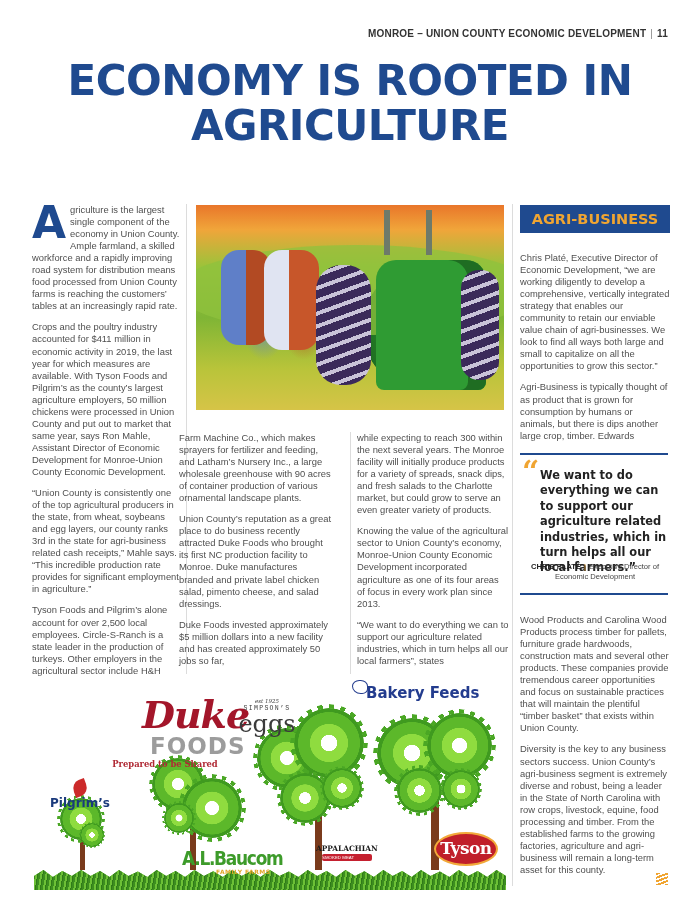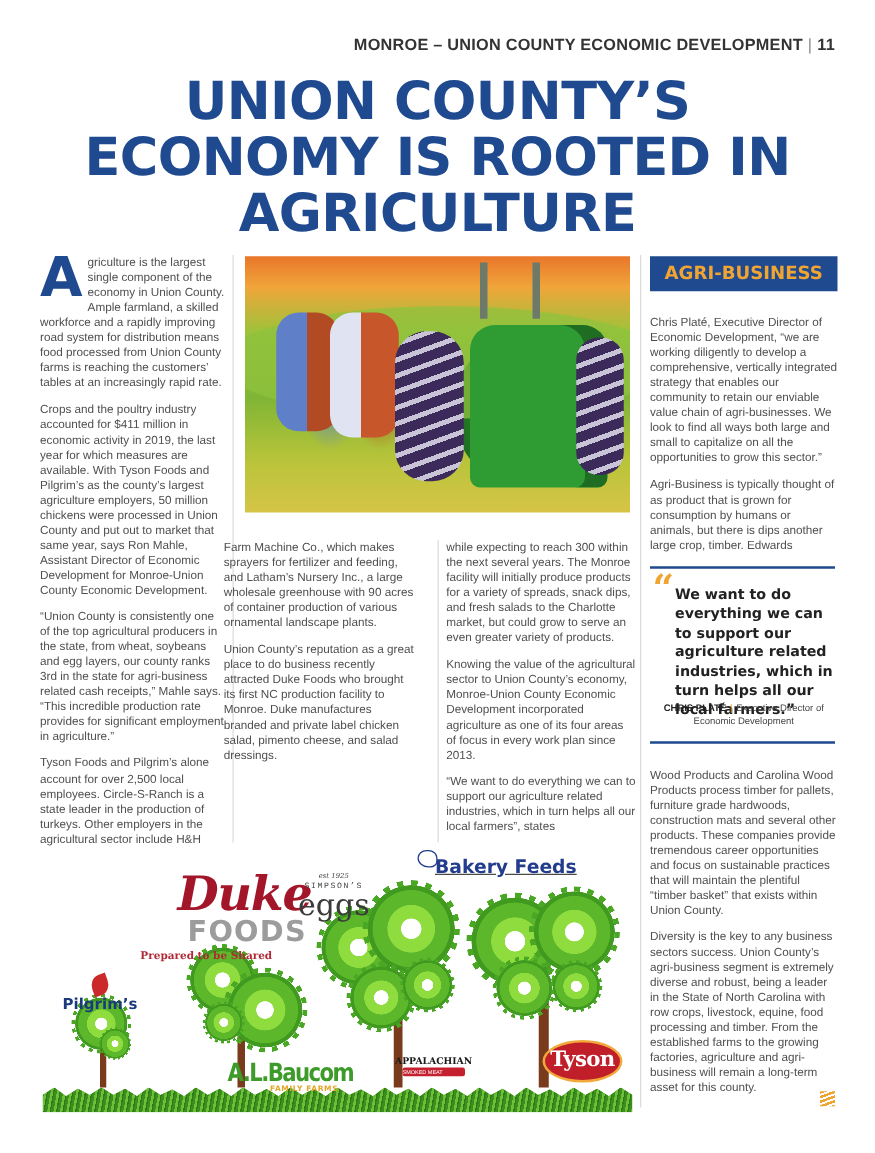--- a/index.html
+++ b/index.html
@@ -1,21 +1,21 @@
 <!DOCTYPE html>
 <html><head>
 <meta charset="utf-8">
 <style>
   * { box-sizing: border-box; margin: 0; padding: 0; }
   html, body { width: 700px; height: 922px; background: #ffffff; overflow: hidden; }
   body { position: relative; font-family: "Liberation Sans", sans-serif; color: #4a4a4a; }
 
   .running-head {
     position: absolute; top: 28px; right: 32px;
-    font-size: 13px; font-weight: bold; letter-spacing: 0.2px; color: #333; text-align: center;
+    font-size: 10px; font-weight: bold; letter-spacing: 0.2px; color: #333; text-align: center;
   }
   .running-head .sep { color: #888; margin: 0 4px; font-weight: normal; }
 
   .headline {
     position: absolute; top: 58px; left: 30px; width: 640px;
     text-align: center; color: #1f4a8f;
     font-family: "DejaVu Sans", sans-serif; font-weight: bold;
     font-size: 42px; line-height: 45px; letter-spacing: -0.5px;
   }
 
@@ -103,21 +103,21 @@
   .logo-duke { left: 78px; top: 18px; width: 110px; text-align: center; }
   .duke-word { font-family: "DejaVu Serif", serif; font-style: italic; font-weight: bold; color: #a3162a; font-size: 38px; line-height: 38px; letter-spacing: -1px; margin-left: 32px; }
   .duke-foods { font-family: "DejaVu Sans", sans-serif; font-weight: bold; color: #9c9c9c; font-size: 23px; line-height: 24px; letter-spacing: 1px; margin-left: 40px; }
   .duke-tag { font-family: "DejaVu Serif", serif; font-weight: bold; color: #b02a35; font-size: 8.4px; line-height: 12px; }
 
   .logo-simpson { left: 202px; top: 20px; width: 66px; text-align: center; color: #3f3f3f; }
   .simp-est { font-family: "DejaVu Serif", serif; font-size: 5.5px; line-height: 7px; font-style: italic; }
   .simp-name { font-family: Liberation Mono, monospace; font-size: 6.5px; letter-spacing: 1.3px; line-height: 8px; }
   .simp-eggs { font-family: "DejaVu Serif", serif; font-size: 24px; line-height: 22px; color: #3b3b3b; }
 
-  .logo-bakery { left: 302px; top: 5px; width: 135px; text-decoration: underline; }
+  .logo-bakery { left: 320px; top: 5px; width: 135px; }
   .bakery-word { font-family: "DejaVu Sans", sans-serif; font-weight: bold; color: #233c8e; font-size: 15px; line-height: 20px; margin-left: 14px; }
   .bakery-icon { position: absolute; left: 0; top: -3px; width: 16px; height: 14px; border: 1.5px solid #233c8e; border-radius: 50% 50% 40% 60%; }
 
   .logo-pilgrims { left: 18px; top: 102px; width: 60px; text-align: center; }
   .pilgrim-flame { width: 14px; height: 16px; margin: 0 auto; background: #cc2a2a; border-radius: 60% 0 60% 0; transform: rotate(-20deg); }
   .pilgrim-word { font-family: "DejaVu Sans", sans-serif; font-weight: bold; color: #1a3a7c; font-size: 12px; line-height: 14px; }
 
   .logo-baucom { left: 150px; top: 170px; width: 110px; }
   .baucom-word { font-family: "DejaVu Sans", sans-serif; color: #3d9b2a; font-size: 20px; line-height: 20px; letter-spacing: -1.5px; font-weight: bold; transform: scaleX(.85); transform-origin: left; white-space: nowrap; }
   .baucom-sub { font-family: "DejaVu Sans", sans-serif; font-weight: bold; color: #e1a628; font-size: 6px; line-height: 7px; letter-spacing: .5px; margin-left: 34px; }
@@ -130,21 +130,20 @@
   .tyson-word { font-family: "DejaVu Serif", serif; font-weight: bold; color: #fff; font-size: 17px; line-height: 29px; letter-spacing: -0.5px; }
 </style>
 </head>
 <body>
 
 <div class="running-head">
   <span>MONROE – UNION COUNTY ECONOMIC DEVELOPMENT</span><span class="sep">|</span><span>11</span>
 </div>
 
 <h1 class="headline">
-  <div>UNION COUNTY’S</div>
   <div>ECONOMY IS ROOTED IN</div>
   <div>AGRICULTURE</div>
 </h1>
 
 <div class="col col1">
   <p><span class="dropcap">A</span><span>griculture is the largest single component of the economy in Union County. Ample farmland, a skilled workforce and a rapidly improving road system for distribution means food processed from Union County farms is reaching the customers’ tables at an increasingly rapid rate.</span></p>
   <p>Crops and the poultry industry accounted for $411 million in economic activity in 2019, the last year for which measures are available. With Tyson Foods and Pilgrim’s as the county’s largest agriculture employers, 50 million chickens were processed in Union County and put out to market that same year, says Ron Mahle, Assistant Director of Economic Development for Monroe-Union County Economic Development.</p>
   <p>“Union County is consistently one of the top agricultural producers in the state, from wheat, soybeans and egg layers, our county ranks 3rd in the state for agri-business related cash receipts,” Mahle says. “This incredible production rate provides for significant employment in agriculture.”</p>
   <p>Tyson Foods and Pilgrim’s alone account for over 2,500 local employees. Circle-S-Ranch is a state leader in the production of turkeys. Other employers in the agricultural sector include H&amp;H</p>
 </div>
@@ -160,20 +159,21 @@
   <div class="tractor"></div>
   <div class="stack" style="left:188px;"></div>
   <div class="stack" style="left:230px;"></div>
   <div class="wheel-a"></div>
   <div class="wheel-b"></div>
 </div>
 
 <div class="col col2">
   <p>Farm Machine Co., which makes sprayers for fertilizer and feeding, and Latham’s Nursery Inc., a large wholesale greenhouse with 90 acres of container production of various ornamental landscape plants.</p>
   <p>Union County’s reputation as a great place to do business recently attracted Duke Foods who brought its first NC production facility to Monroe. Duke manufactures branded and private label chicken salad, pimento cheese, and salad dressings.</p>
+  <p>Duke Foods invested approximately $5 million dollars into a new facility and has created approximately 50 jobs so far,</p>
 </div>
 
 <div class="col col3">
   <p>while expecting to reach 300 within the next several years. The Monroe facility will initially produce products for a variety of spreads, snack dips, and fresh salads to the Charlotte market, but could grow to serve an even greater variety of products.</p>
   <p>Knowing the value of the agricultural sector to Union County’s economy, Monroe-Union County Economic Development incorporated agriculture as one of its four areas of focus in every work plan since 2013.</p>
   <p>“We want to do everything we can to support our agriculture related industries, which in turn helps all our local farmers”, states</p>
 </div>
 
 <div class="section-badge">AGRI-BUSINESS</div>
 

